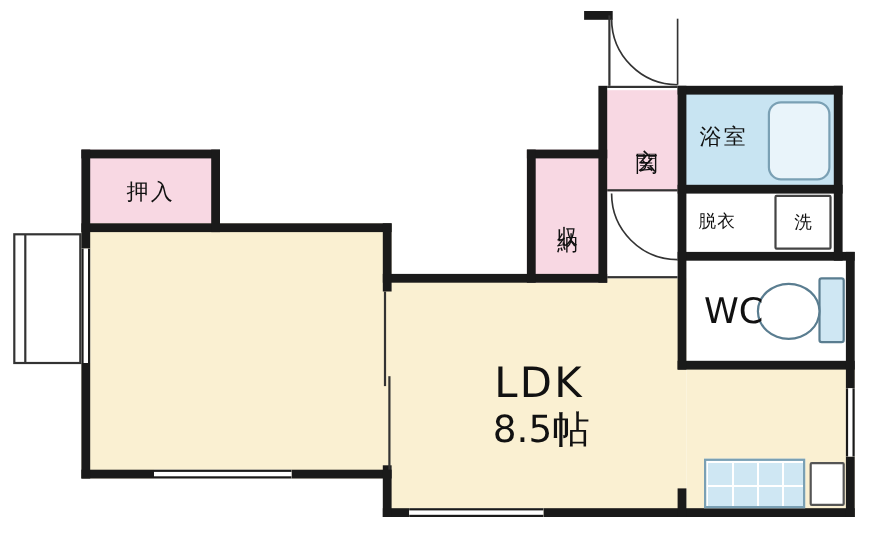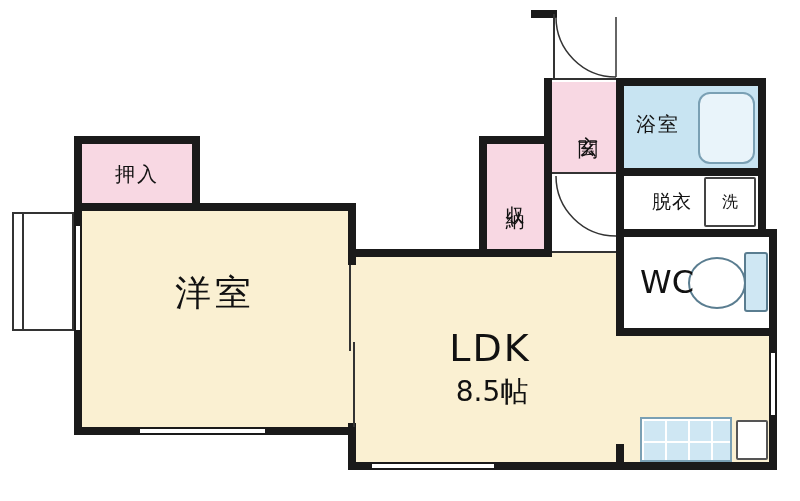--- a/index.html
+++ b/index.html
@@ -94,23 +94,22 @@
   <div class="bowl" style="left:688px;top:257px;width:58px;height:52px"></div>
   <div class="sink" style="left:640px;top:417px;width:92px;height:45px"></div>
   <div class="stove" style="left:736px;top:420px;width:32px;height:40px"></div>
 
   <svg class="overlay" width="800" height="501" viewBox="0 0 800 501">
     <line x1="616" y1="17" x2="616" y2="77" stroke="#333" stroke-width="1.5"></line>
     <path d="M 616 77 A 60 60 0 0 1 556 17" fill="none" stroke="#333" stroke-width="1.5"></path>
     <path d="M 556 176 A 60 60 0 0 0 616 236" fill="none" stroke="#333" stroke-width="1.5"></path>
   </svg>
 
-  <div class="label" style="left:215px;top:293px;font-size:36px;letter-spacing:4px">洋室</div>
   <div class="label" style="left:490px;top:349px;font-size:38px;letter-spacing:2px">LDK</div>
-  <div class="label" style="left:492px;top:392px;font-size:28px">8.5帖</div>
+  <div class="label" style="left:492px;top:392px;font-size:34px">8.5帖</div>
   <div class="label" style="left:137px;top:174px;font-size:20px;letter-spacing:2px">押入</div>
   <div class="label vlabel" style="left:515px;top:196px;font-size:19px;letter-spacing:6px">収納</div>
   <div class="label vlabel" style="left:588px;top:124px;font-size:20px;letter-spacing:4px">玄関</div>
   <div class="label" style="left:658px;top:124px;font-size:20px;letter-spacing:2px">浴室</div>
-  <div class="label" style="left:672px;top:202px;font-size:19px;letter-spacing:1px">脱衣</div>
+  <div class="label" style="left:652px;top:202px;font-size:16px;letter-spacing:1px">脱衣</div>
   <div class="label" style="left:667px;top:283px;font-size:32px">WC</div>
 
 </div>
 
 </body></html>

